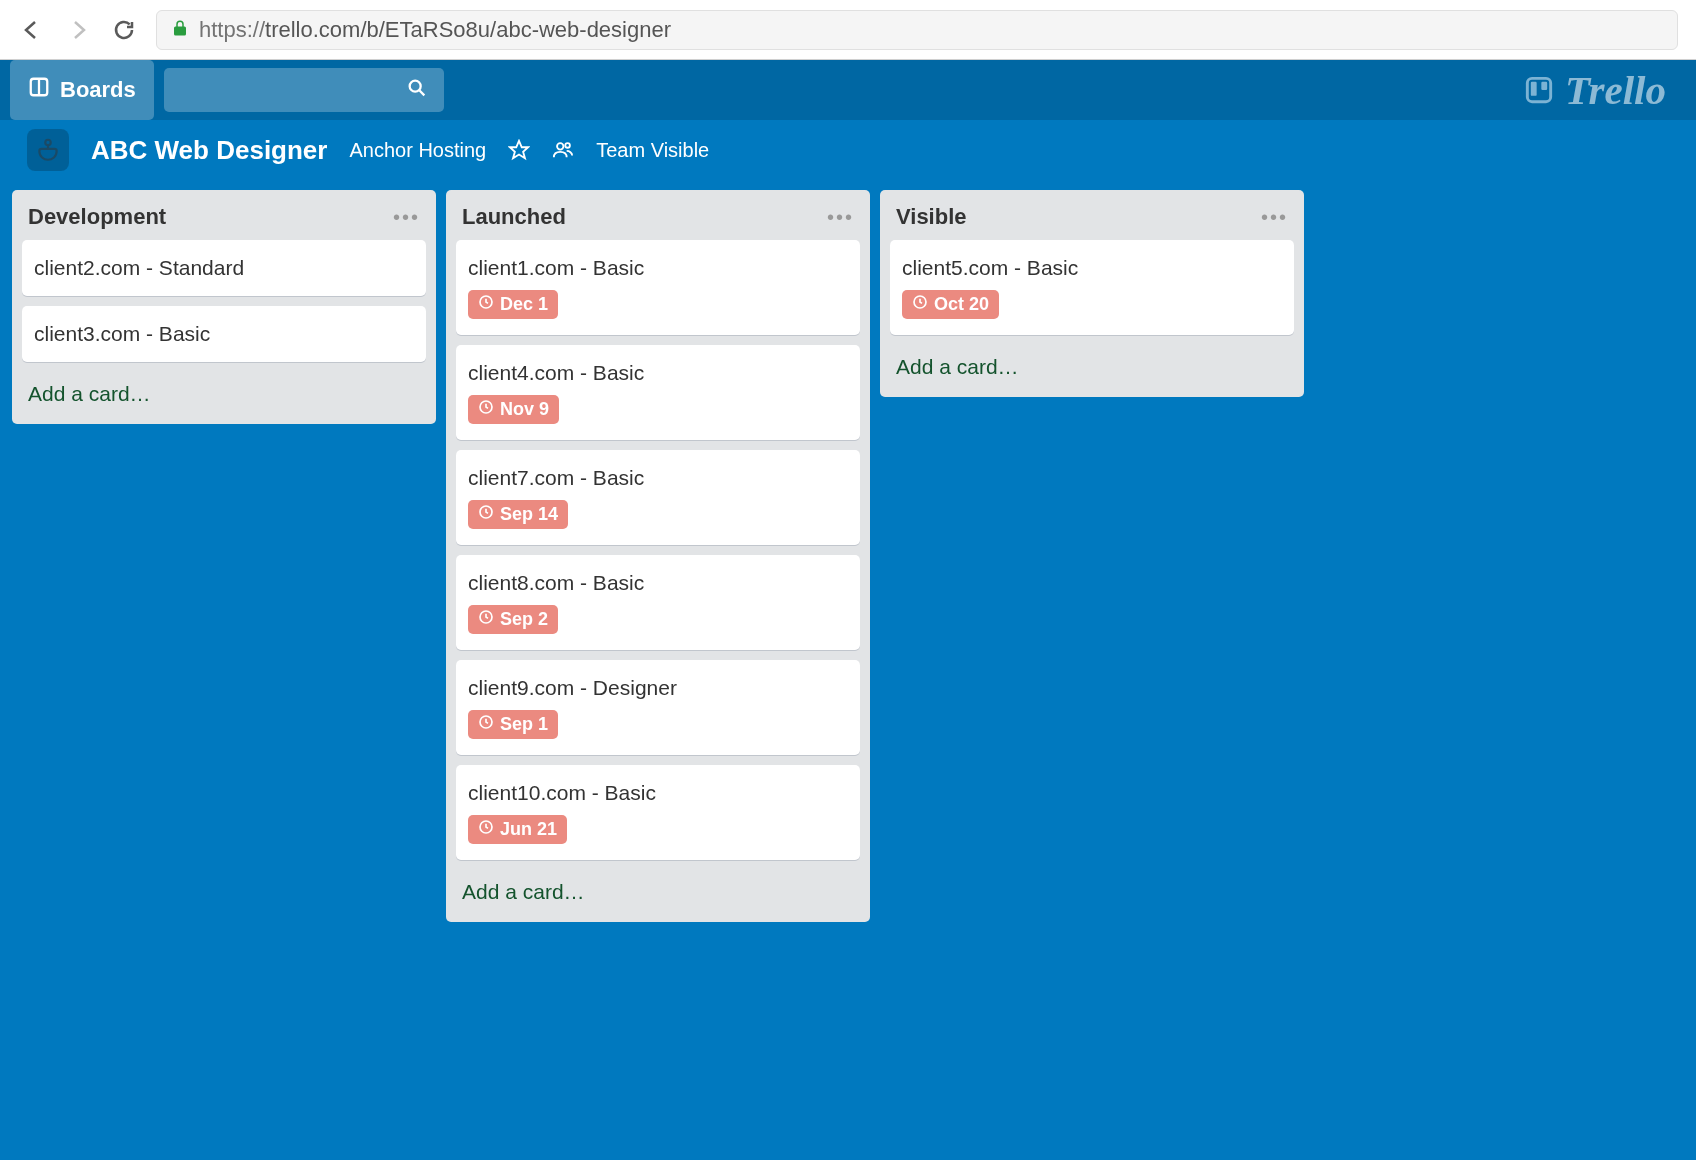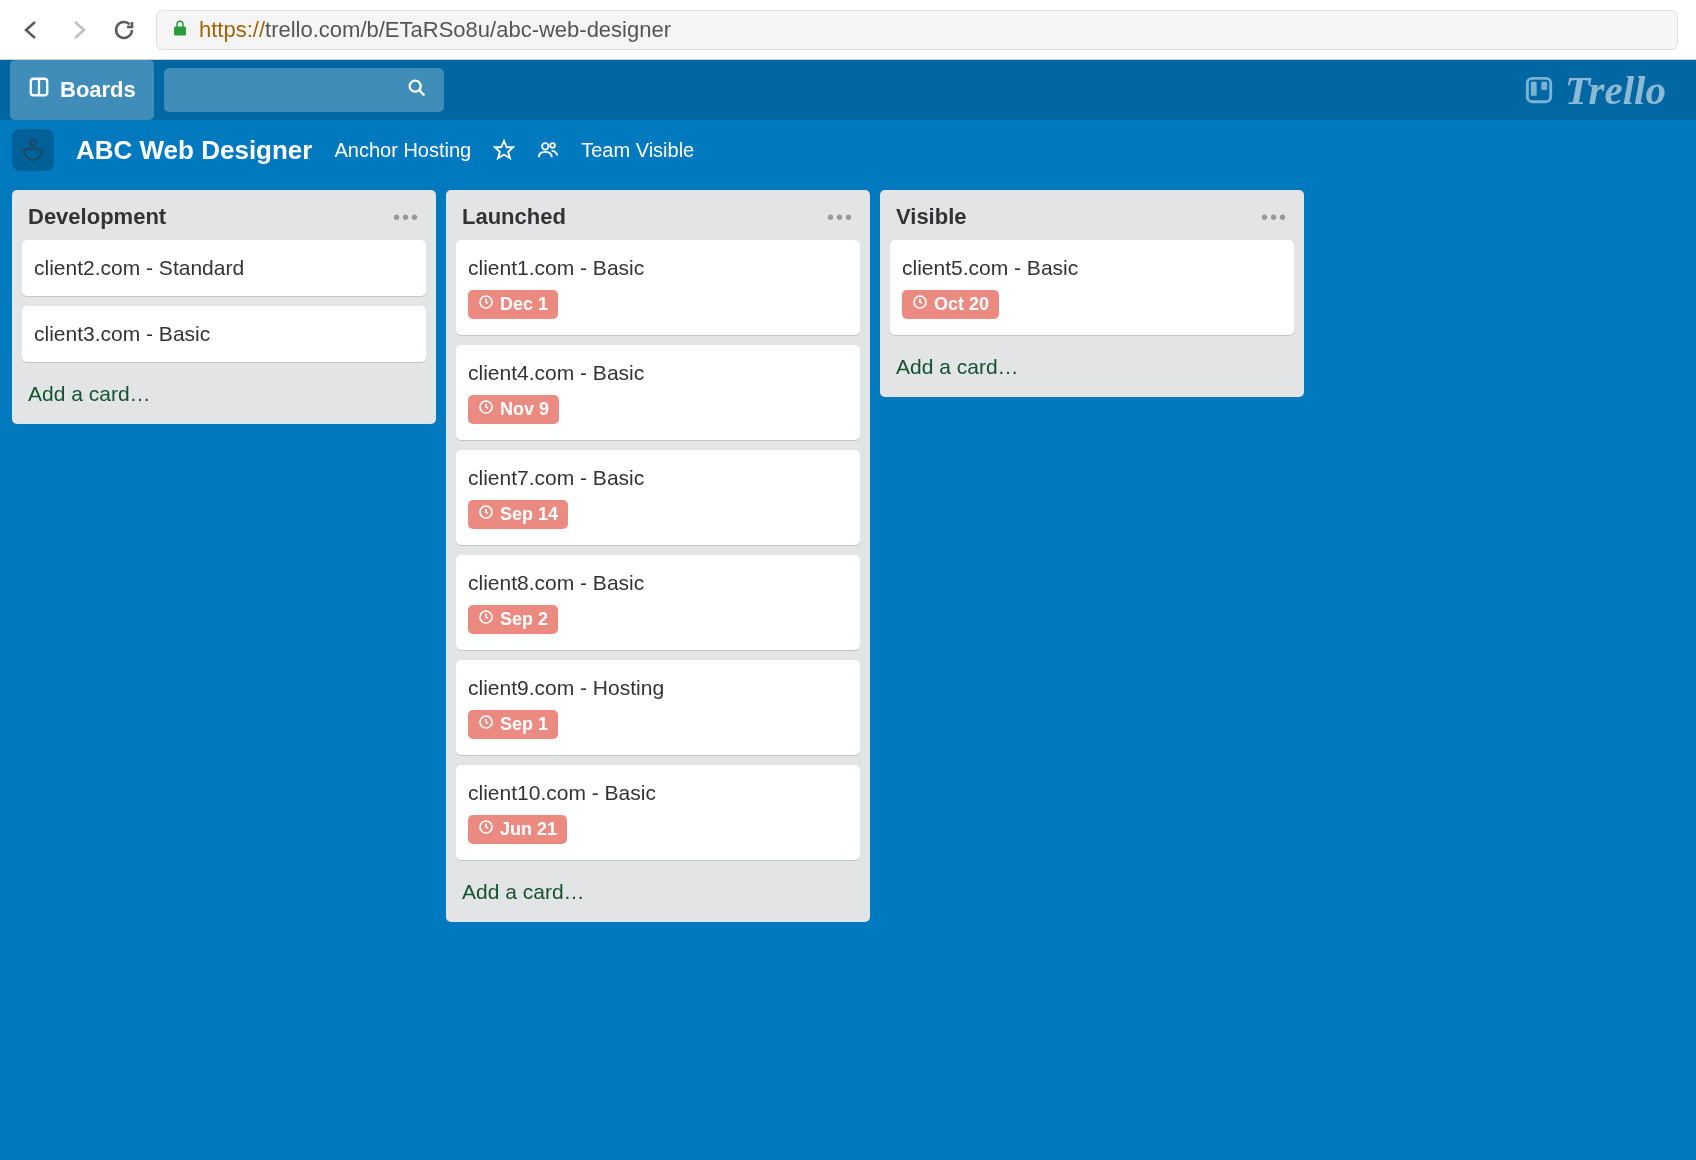--- a/index.html
+++ b/index.html
@@ -31,21 +31,21 @@
   border: 1px solid #e0e0e0;
   border-radius: 6px;
   display: flex;
   align-items: center;
   padding: 0 14px;
   gap: 10px;
   font-size: 22px;
   color: #555;
 }
 .lock-icon { color: #2a9d3f; }
-.url-text .proto { color: #a16207; }
+.url-text .proto { color: #737373; }
 .url-text .rest { color: #555; }
 
 
 .trello-header {
   height: 60px;
   background: #0067A3;
   display: flex;
   align-items: center;
   padding: 0 10px;
   gap: 10px;
@@ -85,21 +85,21 @@
   padding-right: 20px;
 }
 .logo svg { opacity: 0.6; }
 
 
 .board-subheader {
   height: 60px;
   display: flex;
   align-items: center;
   gap: 22px;
-  padding: 0 12px;
+  padding: 0 27px;
   color: #fff;
 }
 .board-icon {
   width: 42px; height: 42px;
   background: rgba(0,0,0,0.2);
   border-radius: 8px;
   display:flex; align-items:center; justify-content:center;
 }
 .board-title {
   font-size: 26px;
@@ -288,21 +288,21 @@
             </svg></span>
           <span>Sep 14</span>
         </div></div>
       <div class="card"><div class="card-title">client8.com - Basic</div><div class="due-badge">
           <span><svg width="16" height="16" viewBox="0 0 24 24" fill="none" stroke="#fff" stroke-width="2.5">
               <circle cx="12" cy="12" r="9"></circle>
               <path d="M12 7v5l3 2"></path>
             </svg></span>
           <span>Sep 2</span>
         </div></div>
-      <div class="card"><div class="card-title">client9.com - Hosting</div><div class="due-badge">
+      <div class="card"><div class="card-title">client9.com - Designer</div><div class="due-badge">
           <span><svg width="16" height="16" viewBox="0 0 24 24" fill="none" stroke="#fff" stroke-width="2.5">
               <circle cx="12" cy="12" r="9"></circle>
               <path d="M12 7v5l3 2"></path>
             </svg></span>
           <span>Sep 1</span>
         </div></div>
       <div class="card"><div class="card-title">client10.com - Basic</div><div class="due-badge">
           <span><svg width="16" height="16" viewBox="0 0 24 24" fill="none" stroke="#fff" stroke-width="2.5">
               <circle cx="12" cy="12" r="9"></circle>
               <path d="M12 7v5l3 2"></path>

